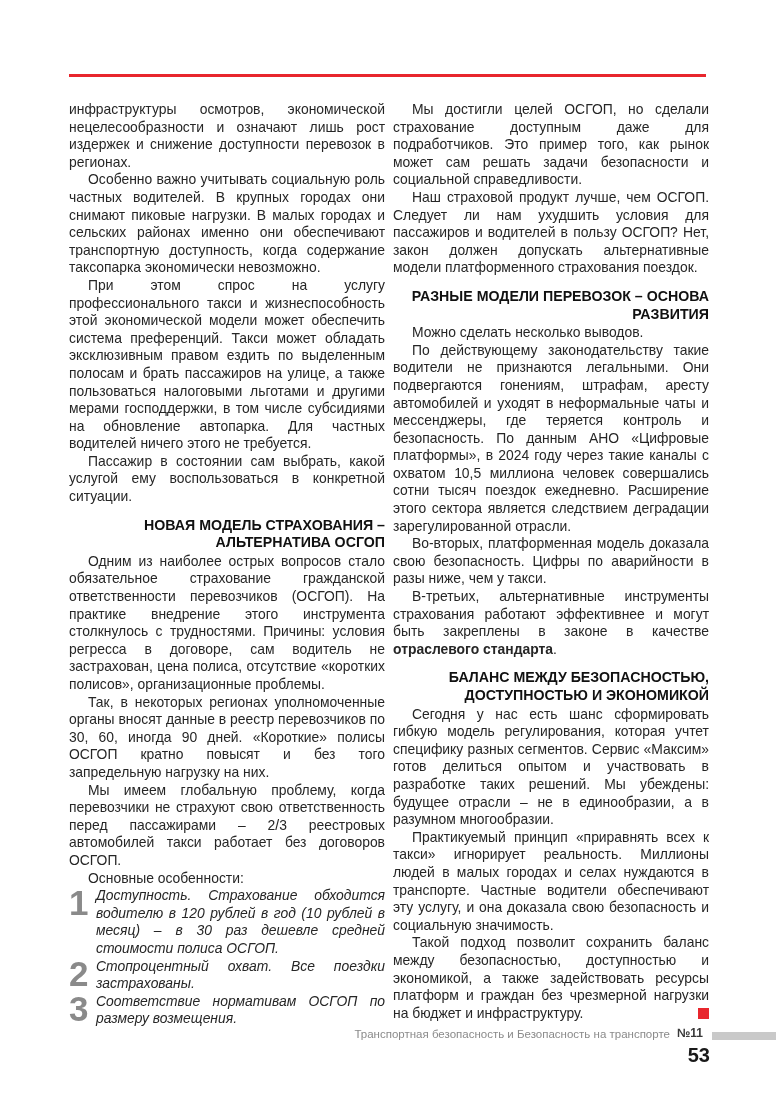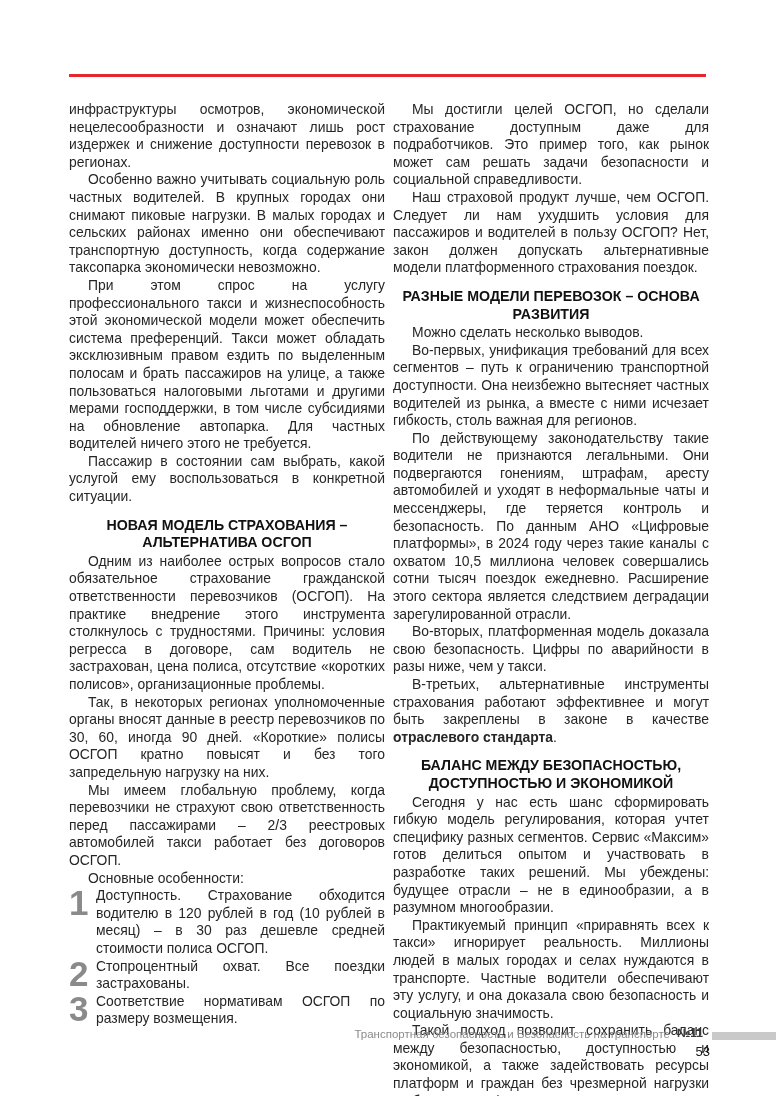--- a/index.html
+++ b/index.html
@@ -31,41 +31,42 @@
     text-align:justify;
   }
   .col p{margin:0;}
   .para.indent{text-indent:19px;}
   .heading{
     font-weight:bold;
     font-size:14.2px;
     line-height:17.6px;
     color:#111111;
     margin:11px 0 1px 0;
-    text-align:center;
+    text-align:right;
     text-transform:uppercase;
   }
   .list-item{
     display:flex;
     align-items:flex-start;
   }
   .list-num{
     flex:none;
     width:27px;
     font-size:35px;
     font-weight:bold;
     color:#8a8a8a;
     line-height:30px;
     letter-spacing:-1px;
     position:relative;
     top:1px;
   }
   .list-text{
     flex:1;
     text-align:justify;
+    font-style:italic;
   }
   .bold{font-weight:bold;}
   .end-marker{
     float:right;
     width:11px;height:11px;
     background:#e8262d;
     margin-top:3px;
   }
   .footer-line{
     position:absolute;
@@ -86,22 +87,22 @@
   }
   .footer-bar{
     width:64px;height:8px;
     background:#c9c9c9;
     margin-left:9px;
     flex:none;
   }
   .page-number{
     position:absolute;
     top:1044px;right:66px;
-    font-size:13px;
-    font-weight:normal;
+    font-size:20px;
+    font-weight:bold;
     color:#1a1a1a;
   }
 </style>
 </head>
 <body>
 
 <div class="page">
   <div class="red-rule"></div>
 
   <div class="columns">
@@ -126,21 +127,20 @@
         <div class="list-item">
           <span class="list-num">3</span>
           <span class="list-text">Соответствие нормативам ОСГОП по размеру возмещения.</span>
         </div>
       </div>
     <div class="col">
         <p class="para indent">Мы достигли целей ОСГОП, но сделали страхование доступным даже для подработчиков. Это пример того, как рынок может сам решать задачи безопасности и социальной справедливости.</p>
         <p class="para indent">Наш страховой продукт лучше, чем ОСГОП. Следует ли нам ухудшить условия для пассажиров и водителей в пользу ОСГОП? Нет, закон должен допускать альтернативные модели платформенного страхования поездок.</p>
         <div class="heading">РАЗНЫЕ МОДЕЛИ ПЕРЕВОЗОК – ОСНОВА РАЗВИТИЯ</div>
         <p class="para indent">Можно сделать несколько выводов.</p>
-        <p class="para indent">Во-первых, унификация требований для всех сегментов – путь к ограничению транспортной доступности. Она неизбежно вытесняет частных водителей из рынка, а вместе с ними исчезает гибкость, столь важная для регионов.</p>
         <p class="para indent">По действующему законодательству такие водители не признаются легальными. Они подвергаются гонениям, штрафам, аресту автомобилей и уходят в неформальные чаты и мессенджеры, где теряется контроль и безопасность. По данным АНО «Цифровые платформы», в 2024 году через такие каналы с охватом 10,5 миллиона человек совершались сотни тысяч поездок ежедневно. Расширение этого сектора является следствием деградации зарегулированной отрасли.</p>
         <p class="para indent">Во-вторых, платформенная модель доказала свою безопасность. Цифры по аварийности в разы ниже, чем у такси.</p>
         <p class="para indent"><span>В-третьих, альтернативные инструменты страхования работают эффективнее и могут быть закреплены в законе в качестве </span><span class="bold">отраслевого стандарта</span><span>.</span></p>
         <div class="heading">БАЛАНС МЕЖДУ БЕЗОПАСНОСТЬЮ, ДОСТУПНОСТЬЮ И ЭКОНОМИКОЙ</div>
         <p class="para indent">Сегодня у нас есть шанс сформировать гибкую модель регулирования, которая учтет специфику разных сегментов. Сервис «Максим» готов делиться опытом и участвовать в разработке таких решений. Мы убеждены: будущее отрасли – не в единообразии, а в разумном многообразии.</p>
         <p class="para indent">Практикуемый принцип «приравнять всех к такси» игнорирует реальность. Миллионы людей в малых городах и селах нуждаются в транспорте. Частные водители обеспечивают эту услугу, и она доказала свою безопасность и социальную значимость.</p>
         <p class="para indent">Такой подход позволит сохранить баланс между безопасностью, доступностью и экономикой, а также задействовать ресурсы платформ и граждан без чрезмерной нагрузки на бюджет и инфраструктуру.<span class="end-marker"></span></p>
       </div>
   </div>
 

